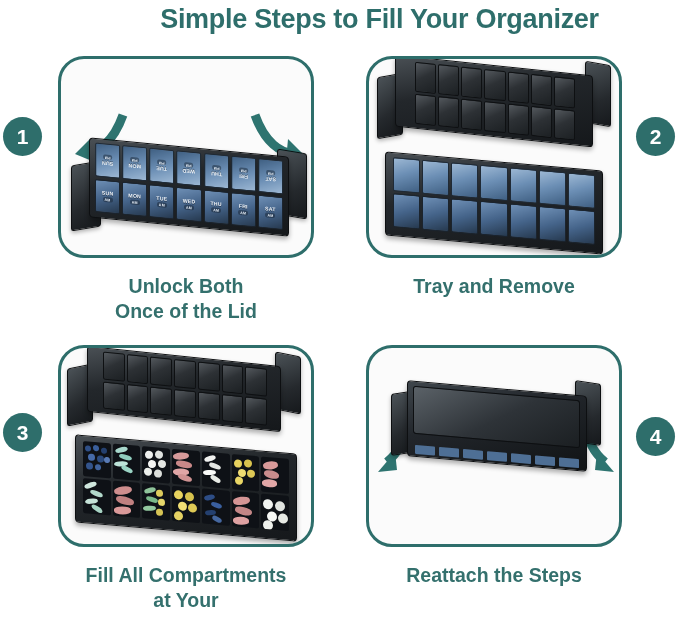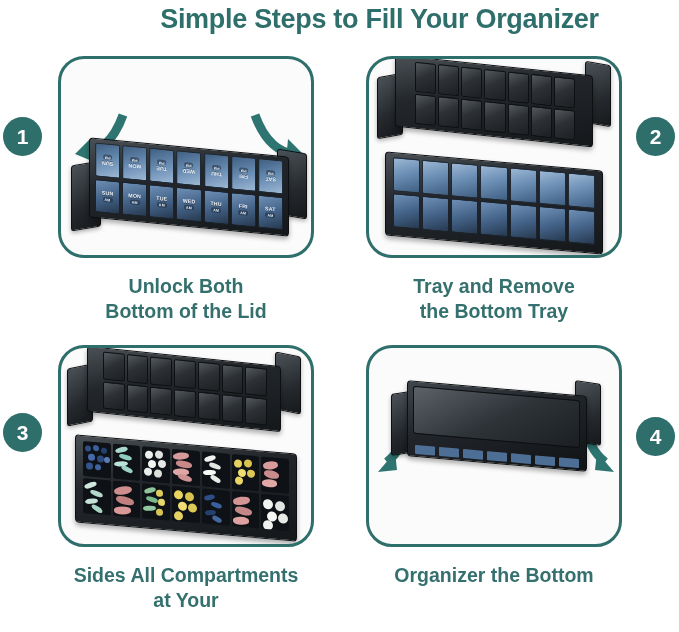--- a/index.html
+++ b/index.html
@@ -257,21 +257,21 @@
                 <span class="dname">SAT</span>
                 <span class="dper">AM</span>
               </div>
             </div>
           </div>
 
         </div>
       </div>
       <div class="caption">
         <div>Unlock Both</div>
-        <div>Bottom of the Lid</div>
+        <div>Once of the Lid</div>
       </div>
     </div>
 
     <div class="step s2">
       <div class="panel">
         <div class="scene">
 
           <div class="wing" style="left:8px; top:16px; width:26px; height:62px; transform:skewY(-10deg);"></div>
           <div class="wing" style="left:216px; top:4px; width:26px; height:62px; transform:skewY(10deg);"></div>
           <div class="tray" style="left:26px; top:6px; width:198px; height:72px; transform:skewY(6deg);">
@@ -311,21 +311,20 @@
               <div class="cell blue-deep"></div>
               <div class="cell blue-deep"></div>
               <div class="cell blue-deep"></div>
             </div>
           </div>
 
         </div>
       </div>
       <div class="caption">
         <div>Tray and Remove</div>
-        <div>the Bottom Tray</div>
       </div>
     </div>
 
     <div class="step s3">
       <div class="panel">
         <div class="scene">
 
           <div class="wing" style="left:6px; top:18px; width:26px; height:58px; transform:skewY(-11deg);"></div>
           <div class="wing" style="left:214px; top:6px; width:26px; height:58px; transform:skewY(11deg);"></div>
           <div class="tray" style="left:26px; top:8px; width:194px; height:66px; transform:skewY(6deg);">
@@ -457,21 +456,21 @@
                 <span class="pill" style="left:17px; top:18px; width:10px; height:10px; background:#e6e9e4;"></span>
                 <span class="pill" style="left:2px;  top:26px; width:10px; height:10px; background:#eef1ec;"></span>
               </div>
 
             </div>
           </div>
 
         </div>
       </div>
       <div class="caption">
-        <div>Sides All Compartments</div>
+        <div>Fill All Compartments</div>
         <div>at Your</div>
       </div>
     </div>
 
     <div class="step s4">
       <div class="panel">
         <div class="scene">
 
           <div class="arrow" style="left:2px; top:64px;">
             <svg width="44" height="64" viewBox="0 0 44 64">
@@ -502,21 +501,21 @@
               <span style="flex:1; background:#4e6f95; border-radius:1px;"></span>
               <span style="flex:1; background:#4e6f95; border-radius:1px;"></span>
               <span style="flex:1; background:#4e6f95; border-radius:1px;"></span>
               <span style="flex:1; background:#4e6f95; border-radius:1px;"></span>
             </div>
           </div>
 
         </div>
       </div>
       <div class="caption">
-        <div>Organizer the Bottom</div>
+        <div>Reattach the Steps</div>
       </div>
     </div>
 
     <div class="badge b1">1</div>
     <div class="badge b2">2</div>
     <div class="badge b3">3</div>
     <div class="badge b4">4</div>
 
   </div>
 </div>

